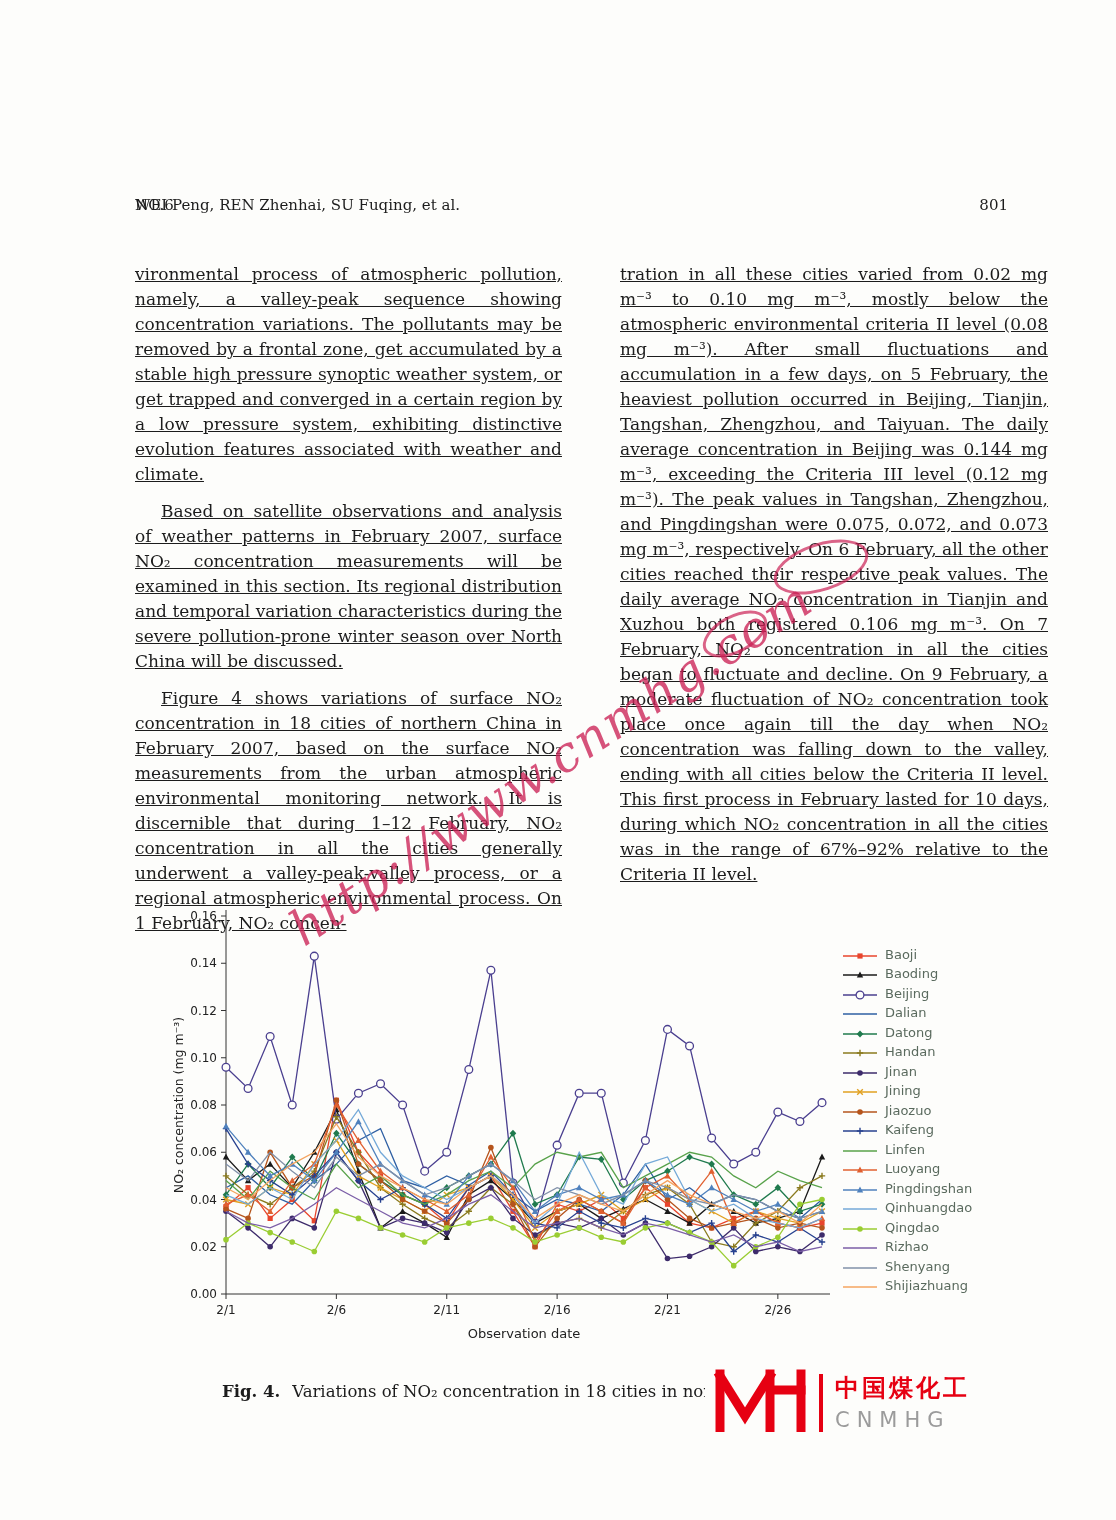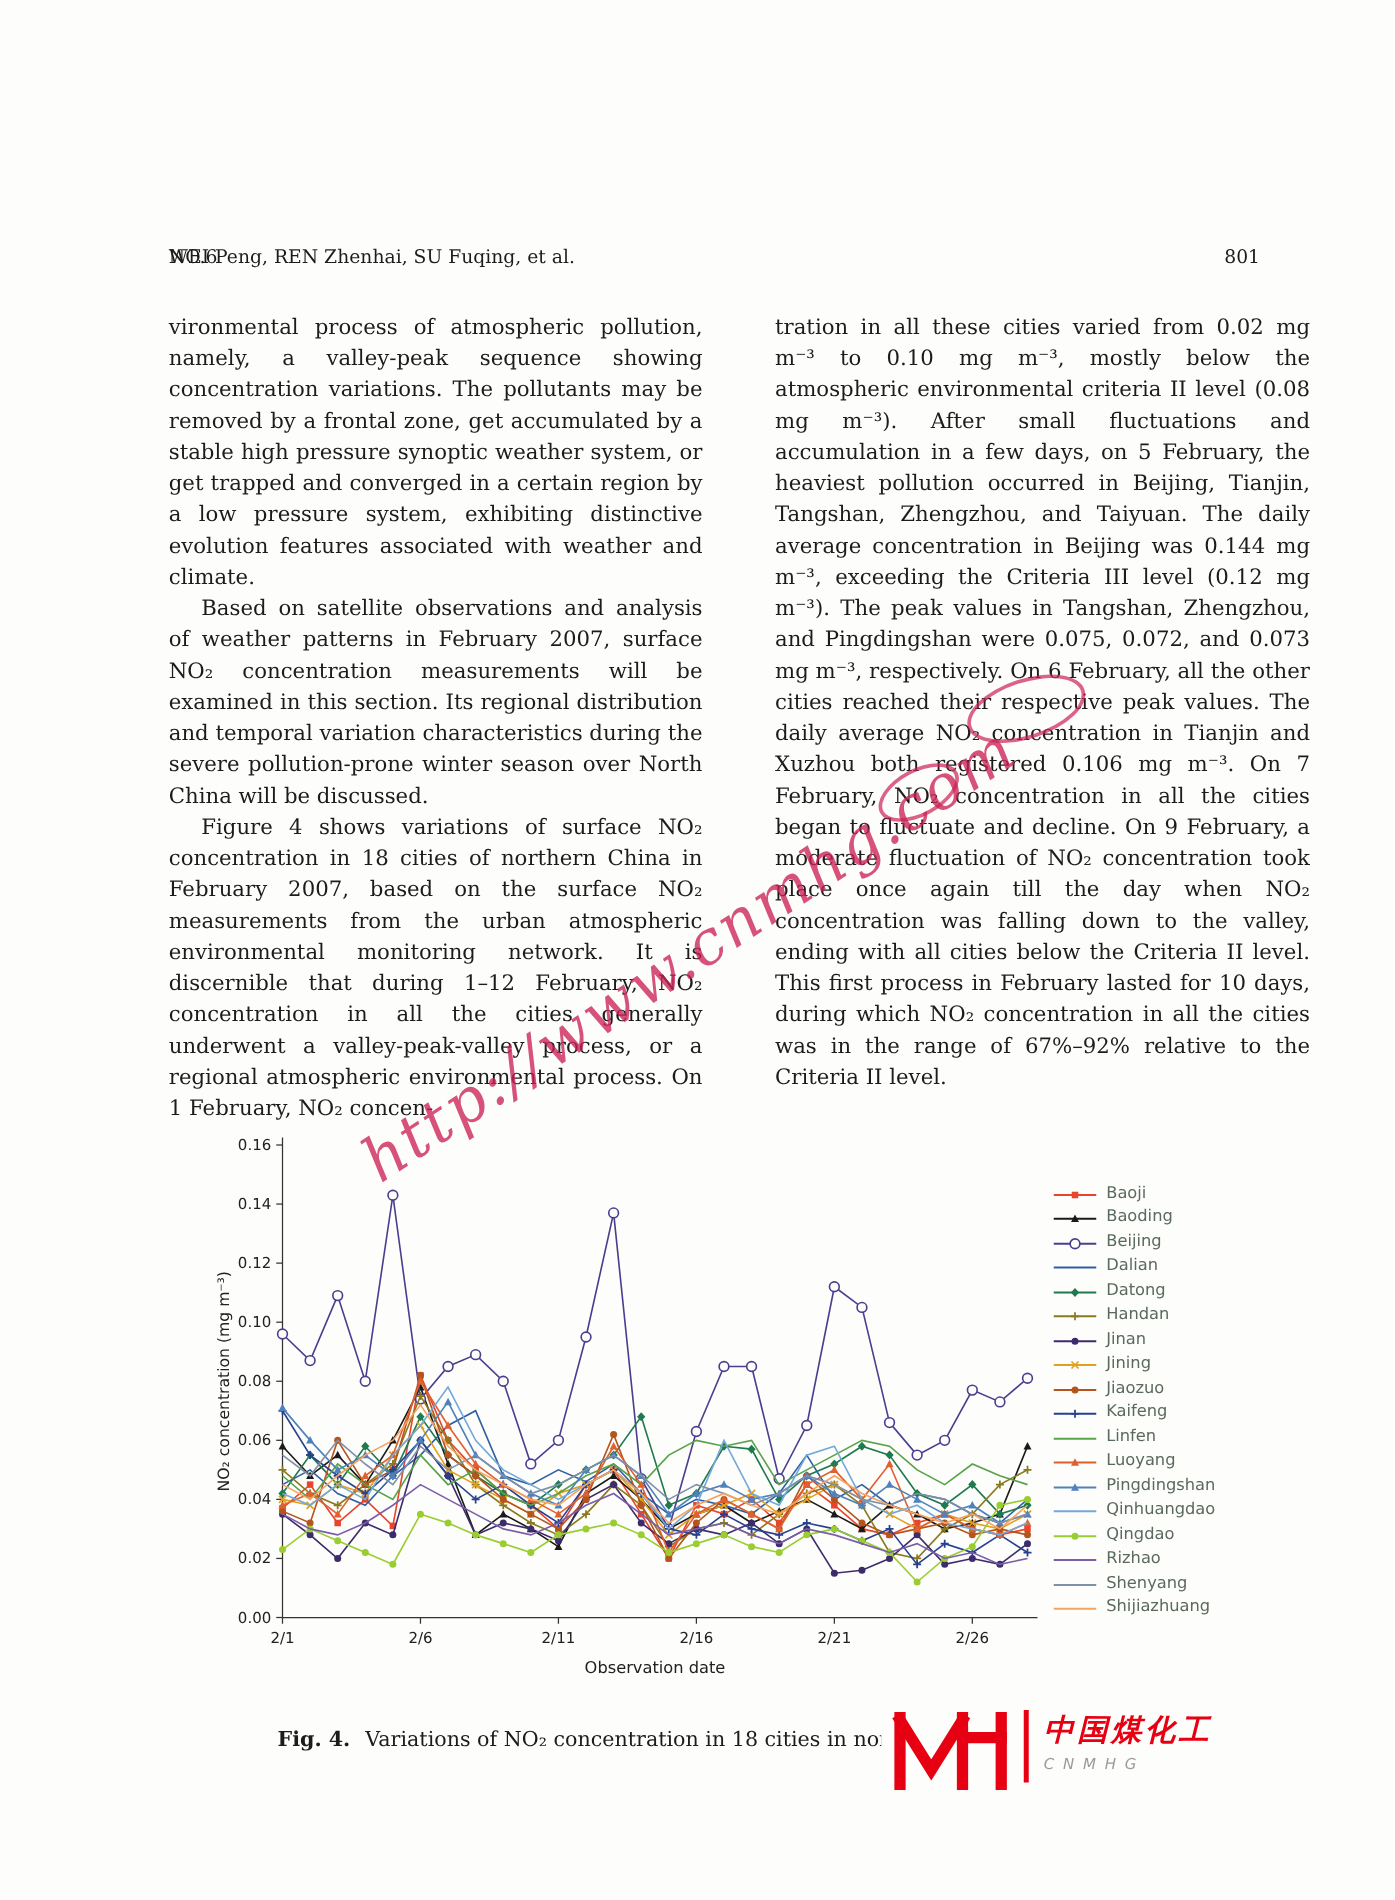--- a/index.html
+++ b/index.html
@@ -8,21 +8,21 @@
     font-family:"DejaVu Serif","Liberation Serif",serif;color:#1c1c1c;
     overflow:hidden;
   }
   .page-header{position:absolute;top:196px;left:135px;right:108px;font-size:15px;}
   .hdr-left{position:absolute;left:0;top:0;}
   .hdr-center{position:absolute;left:0;right:0;text-align:left;top:0;}
   .hdr-right{position:absolute;right:0;top:0;}
   .col{position:absolute;top:250px;font-size:17px;line-height:25px;text-align:justify;}
   .col-left{left:135px;width:427px;}
   .col-right{left:620px;width:428px;}
-  .col p{margin:0 0 0 0;}
+  .col p{margin:12px 0 0 0;text-decoration:underline;}
   .col p.indent{text-indent:26px;}
   .section-heading{
     font-weight:bold;font-style:italic;margin:10px 0 8px 0;
     padding-left:44px;text-indent:-44px;word-spacing:3px;line-height:27px;
   }
   .figure-wrap{position:absolute;left:168px;top:900px;width:850px;height:460px;display:flex;}
   #chart-svg{flex:0 0 auto;}
   .legend{margin-left:6px;margin-top:42px;width:170px;font-family:"DejaVu Sans","Liberation Sans",sans-serif;}
   .legend-item{display:flex;align-items:flex-end;height:19.5px;}
   .legend-item svg{flex:0 0 auto;margin-right:7px;}
@@ -30,25 +30,25 @@
   .caption{position:absolute;left:222px;top:1382px;width:505px;font-size:16.5px;white-space:nowrap;overflow:hidden;}
   .caption b{margin-right:12px;}
   .watermark{
     position:absolute;left:295px;top:905px;transform:rotate(-33.5deg);transform-origin:left center;
     font-size:49px;font-style:italic;color:rgba(203,33,86,0.78);letter-spacing:2px;
     pointer-events:none;z-index:5;white-space:nowrap;
   }
   .wm-ring{position:absolute;border:3px solid rgba(203,33,86,0.7);border-radius:50%;z-index:5;pointer-events:none;}
   .wm-ring1{left:772px;top:543px;width:92px;height:42px;transform:rotate(-18deg);}
   .wm-ring2{left:700px;top:615px;width:64px;height:32px;transform:rotate(-28deg);}
-  .logo{position:absolute;left:705px;top:1364px;display:flex;align-items:flex-start;z-index:6;background:#fdfdfb;padding:4px 6px;font-style:italic;}
+  .logo{position:absolute;left:705px;top:1364px;display:flex;align-items:flex-end;z-index:6;background:#fdfdfb;padding:4px 6px;}
   .logo-divider{width:4px;height:58px;background:#e60012;margin:0 12px 0 8px;}
   .logo-text{display:flex;flex-direction:column;justify-content:center;}
   .logo-cn{color:#e60012;font-size:24px;font-weight:bold;letter-spacing:3px;font-family:"DejaVu Sans",sans-serif;}
-  .logo-en{color:#9b9b9b;font-size:12px;letter-spacing:7px;font-family:"DejaVu Sans","Liberation Sans",sans-serif;margin-top:4px;}
+  .logo-en{color:#9b9b9b;font-size:21px;letter-spacing:7px;font-family:"DejaVu Sans","Liberation Sans",sans-serif;margin-top:4px;}
   .chart-text{font-family:"DejaVu Sans","Liberation Sans",sans-serif;}
 </style>
 </head>
 <body>
 
 <div class="page-header">
   <span class="hdr-left">NO.6</span>
   <span class="hdr-center">WEI Peng, REN Zhenhai, SU Fuqing, et al.</span>
   <span class="hdr-right">801</span>
 </div>

